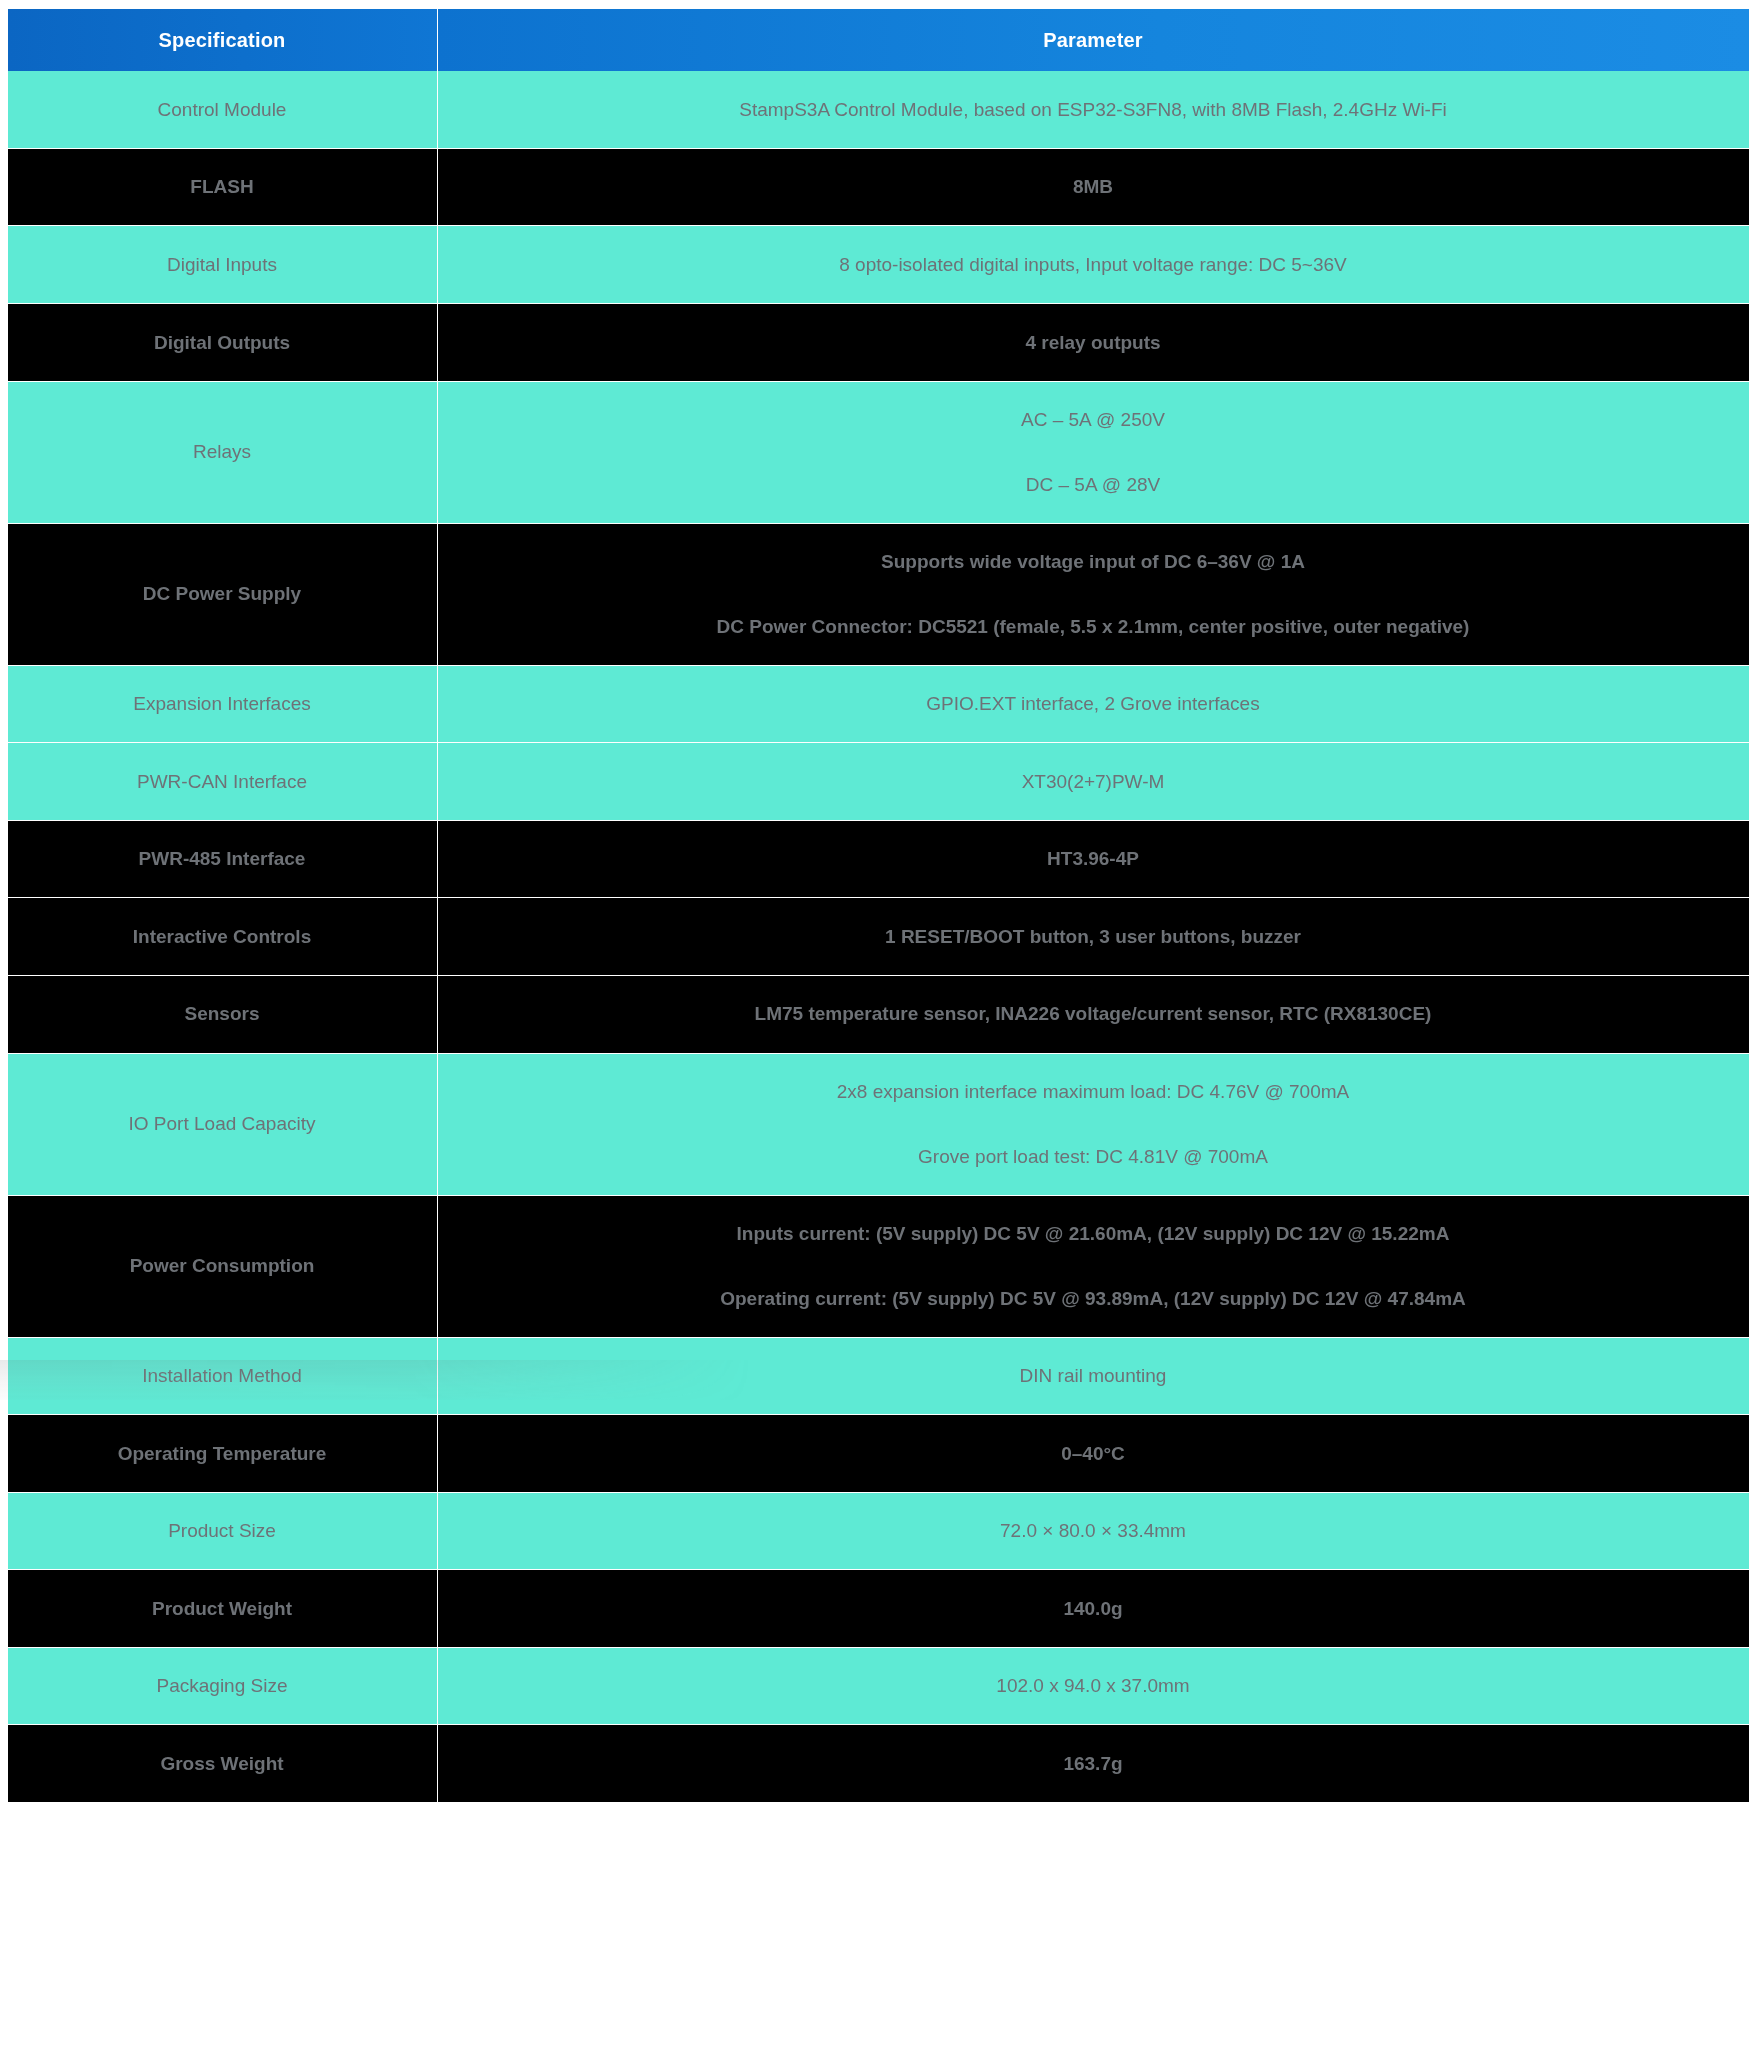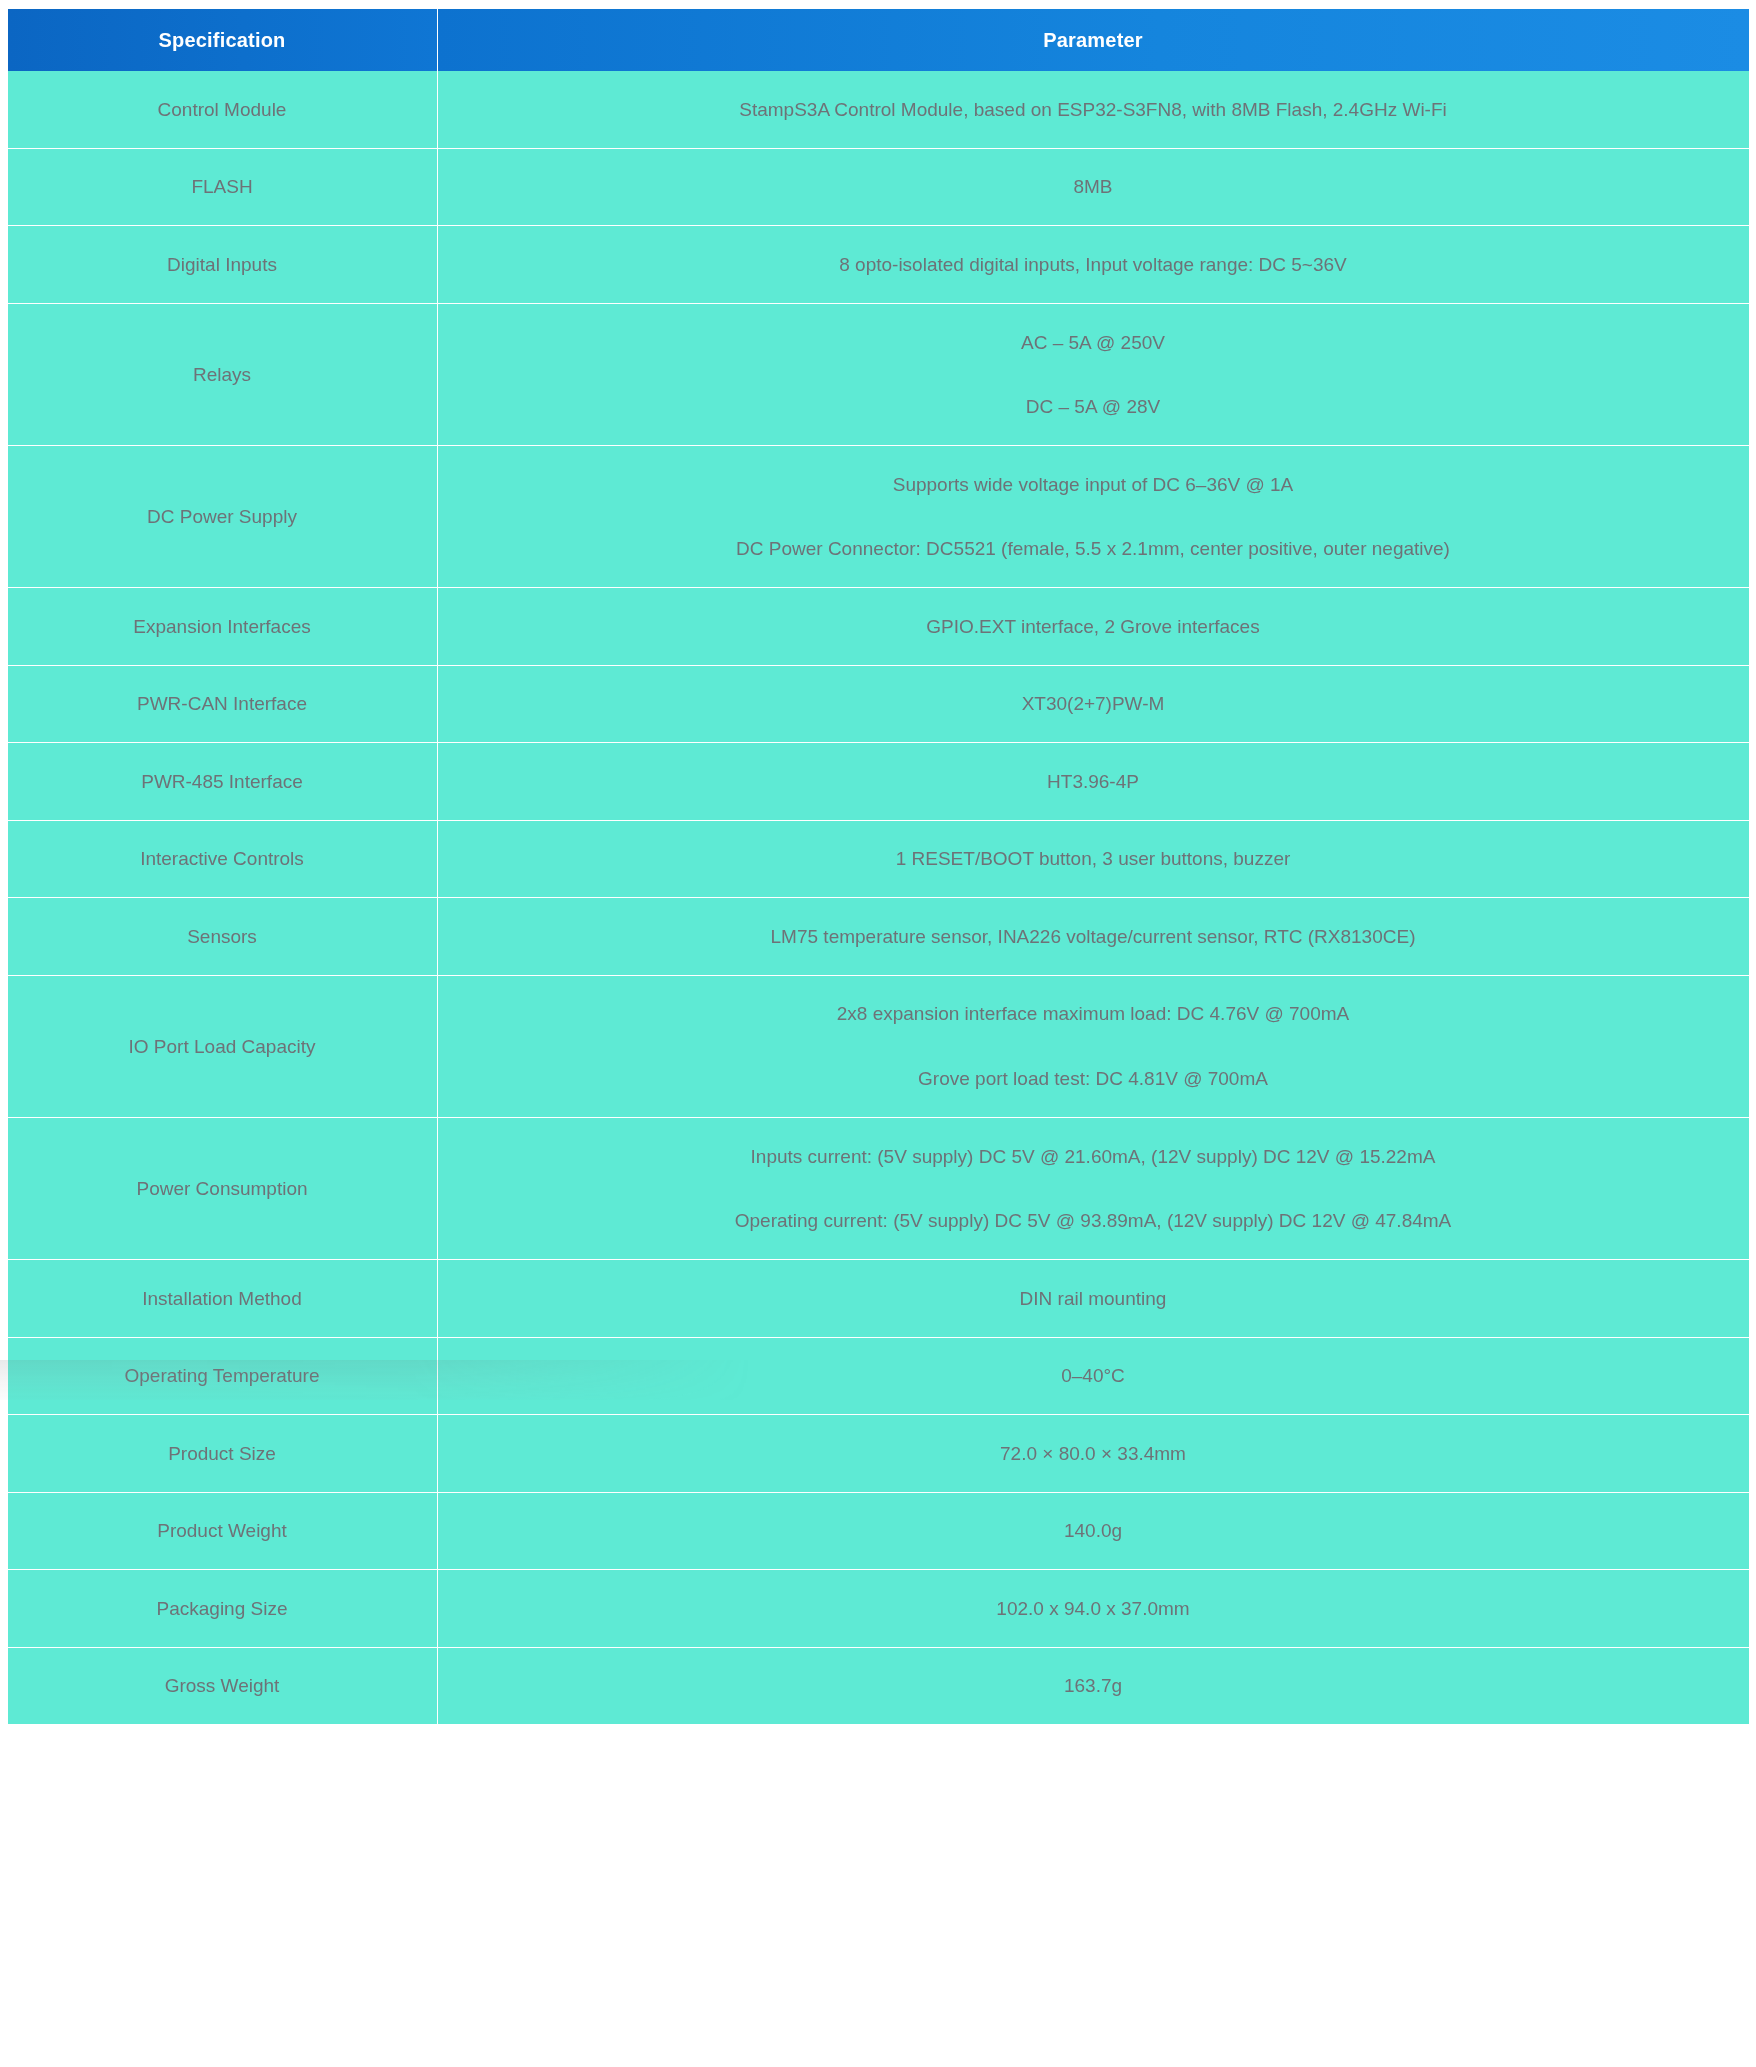--- a/index.html
+++ b/index.html
@@ -61,21 +61,22 @@
     border: none;
     line-height: 1.45;
   }
   tbody td.cell-spec {
     border-right: 1.9px solid #ffffff;
   }
   tbody tr.row-odd td {
     background: #5eead4;
   }
   tbody tr.row-even td {
-    background: #5eead4;
+    background: #000000;
+    font-weight: bold;
   }
   tbody tr td {
     border-bottom: 1.9px solid #ffffff;
   }
 
   .para {
     display: block;
   }
   .para + .para {
     margin-top: 37px;
@@ -132,20 +133,26 @@
           <td class="cell-param">
             <span class="para">8MB</span>
           </td>
         </tr>
         <tr class="row-odd">
           <td class="cell-spec">Digital Inputs</td>
           <td class="cell-param">
             <span class="para">8 opto-isolated digital inputs, Input voltage range: DC 5~36V</span>
           </td>
         </tr>
+        <tr class="row-even">
+          <td class="cell-spec">Digital Outputs</td>
+          <td class="cell-param">
+            <span class="para">4 relay outputs</span>
+          </td>
+        </tr>
         <tr class="row-odd">
           <td class="cell-spec">Relays</td>
           <td class="cell-param">
             <span class="para">AC – 5A @ 250V</span>
             <span class="para">DC – 5A @ 28V</span>
           </td>
         </tr>
         <tr class="row-even">
           <td class="cell-spec">DC Power Supply</td>
           <td class="cell-param">

